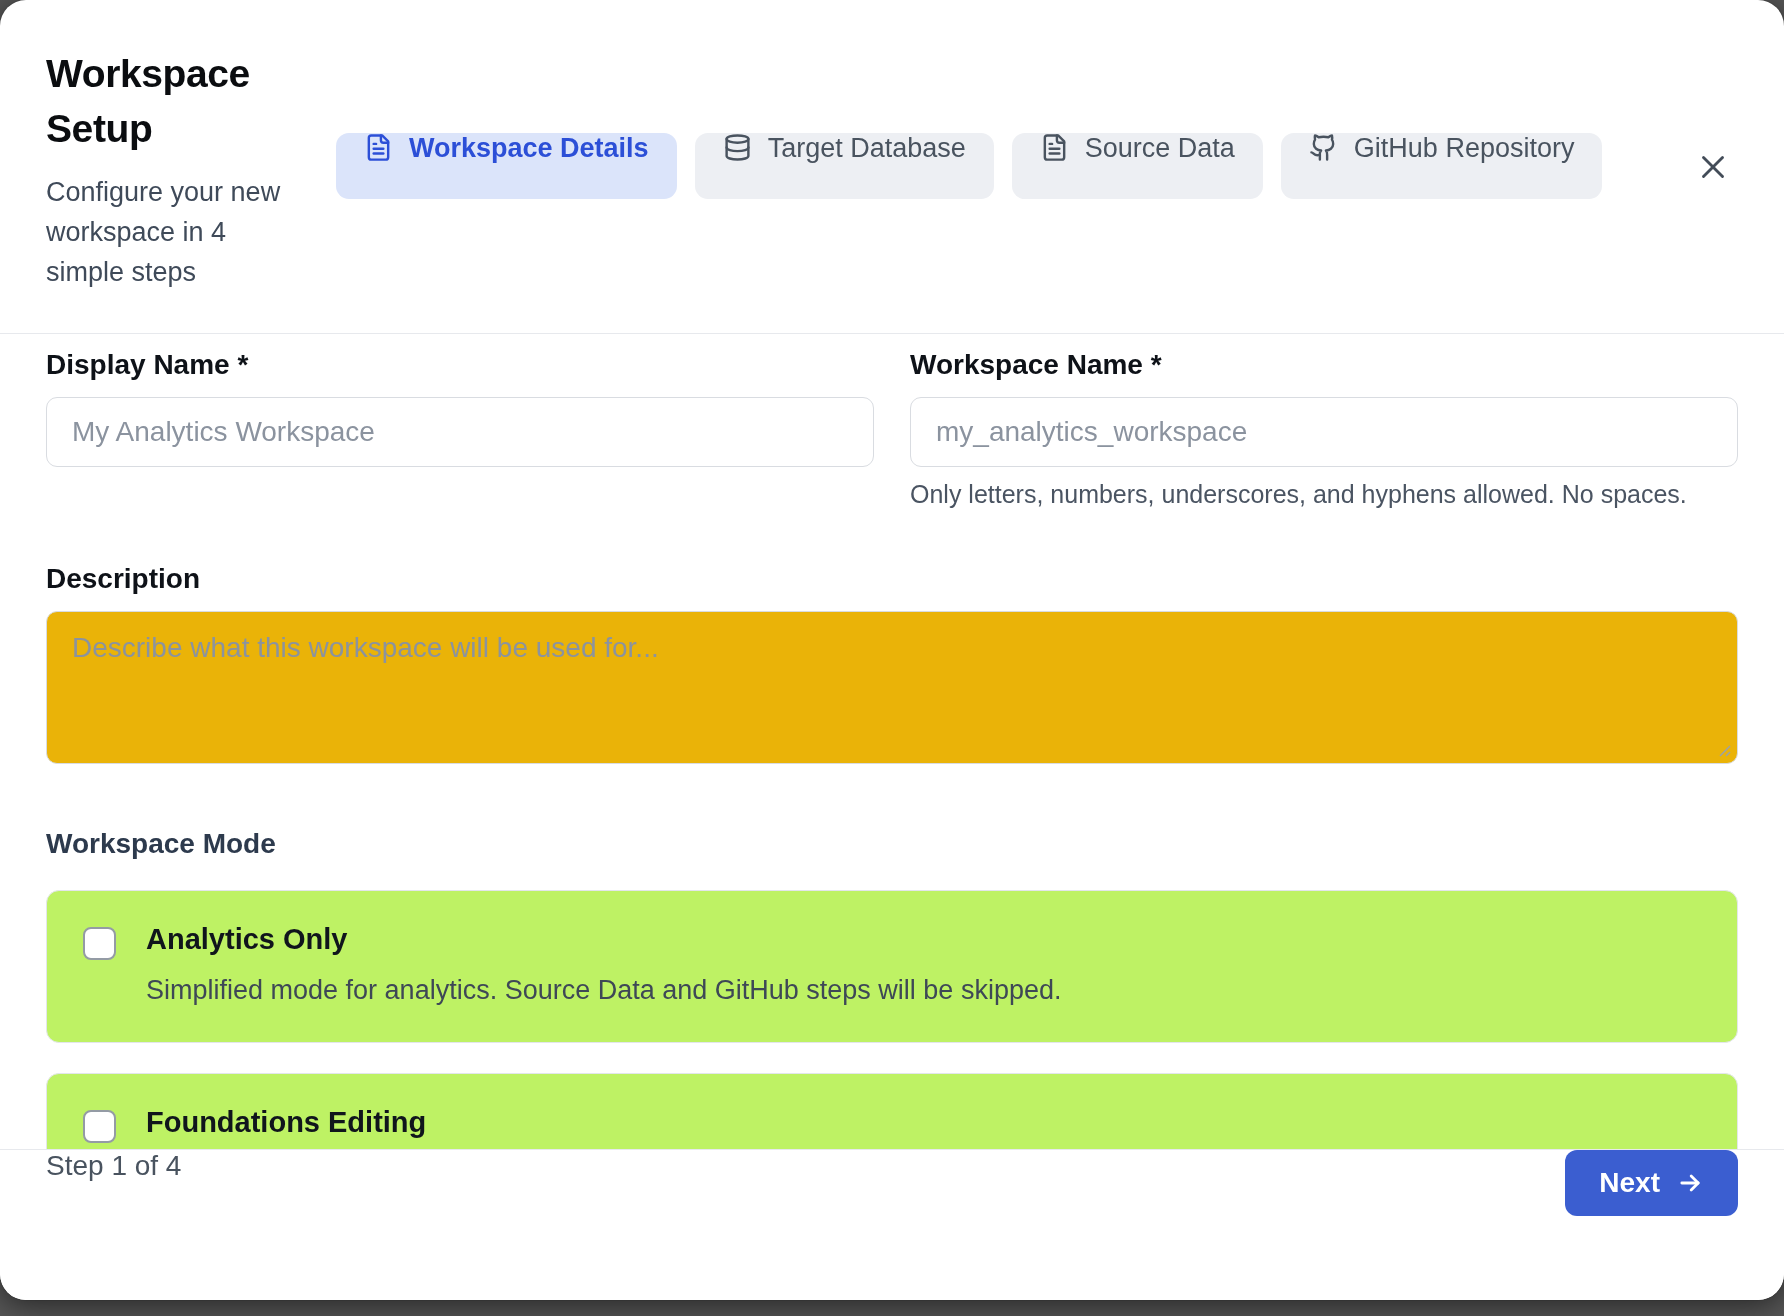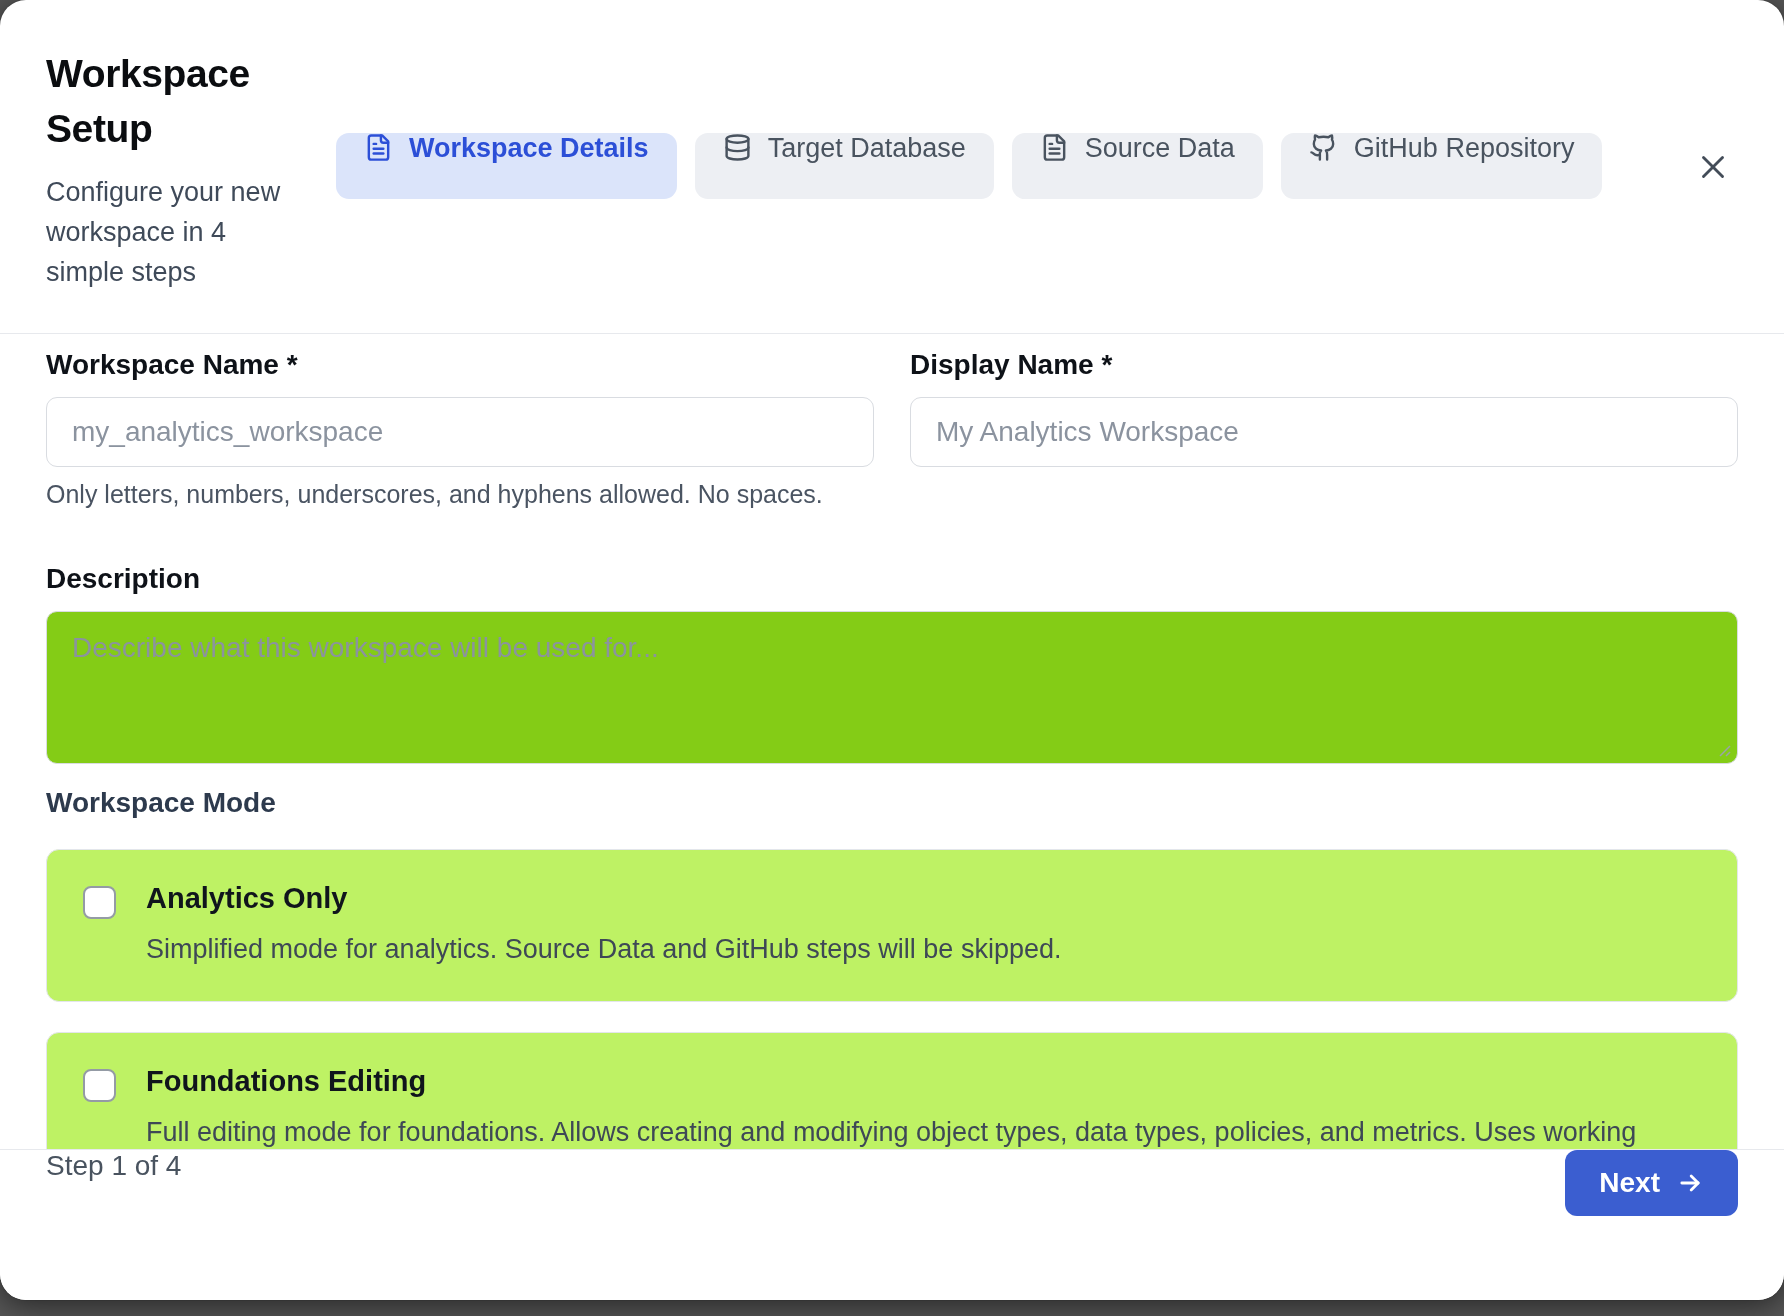--- a/index.html
+++ b/index.html
@@ -56,26 +56,26 @@
   .text-input {
     width:100%; height:70px; border:1px solid #d9dce1; border-radius:11px;
     font-family:inherit; font-size:28px; color:#111418; padding:0 25px; background:#fff; outline:none;
   }
   .text-input::placeholder, .text-area::placeholder { color:#8b939f; opacity:1; }
   .helper-text { margin-top:13px; font-size:25px; color:#4a5462; }
   .description-block { margin-top:54px; }
   .textarea-wrap { position:relative; margin-top:0; }
   .text-area {
     width:100%; height:153px; border:1px solid #d9dce1; border-radius:11px;
-    font-family:inherit; font-size:28px; color:#111418; padding:20px 25px; background:#84cc16;
+    font-family:inherit; font-size:28px; color:#111418; padding:20px 25px; background:#eab308;
     resize:none; outline:none; display:block;
   }
   .resize-handle { position:absolute; right:6px; bottom:6px; width:18px; height:18px; color:#9aa1ab; }
   .resize-handle svg { width:18px; height:18px; stroke:currentColor; stroke-width:1.5; }
-  .mode-label { margin-top:23px; font-size:28px; font-weight:600; color:#2d3a4d; }
+  .mode-label { margin-top:64px; font-size:28px; font-weight:600; color:#2d3a4d; }
   .mode-card {
     margin-top:30px; border:1px solid #e3e6eb; border-radius:13px;
     padding:32px 36px; display:flex; align-items:flex-start; gap:30px; background:#bef264;
   }
   .mode-card.clipped { height:210px; }
   .checkbox {
     appearance:none; -webkit-appearance:none;
     width:33px; height:33px; border:2px solid #949ba5; border-radius:8px;
     background:#fff; margin-top:4px; flex:none; cursor:pointer;
   }
@@ -153,27 +153,27 @@
           <path d="M18 6 6 18"></path>
           <path d="m6 6 12 12"></path>
         </svg>
     </button>
   </div>
 
   <div class="content">
 
     <div class="field-row">
       <div>
+        <label class="field-label">Display Name *</label>
+        <input class="text-input" type="text" placeholder="My Analytics Workspace" style="">
+      </div>
+      <div>
         <label class="field-label">Workspace Name *</label>
         <input class="text-input" type="text" placeholder="my_analytics_workspace" style="">
         <div class="helper-text">Only letters, numbers, underscores, and hyphens allowed. No spaces.</div>
-      </div>
-      <div>
-        <label class="field-label">Display Name *</label>
-        <input class="text-input" type="text" placeholder="My Analytics Workspace" style="">
       </div>
     </div>
 
     <div class="description-block">
       <label class="field-label">Description</label>
       <div class="textarea-wrap">
         <textarea class="text-area" placeholder="Describe what this workspace will be used for..." style=""></textarea>
         <span class="resize-handle">
           <svg viewBox="0 0 18 18" fill="none">
               <path d="M16 6 6 16"></path>

